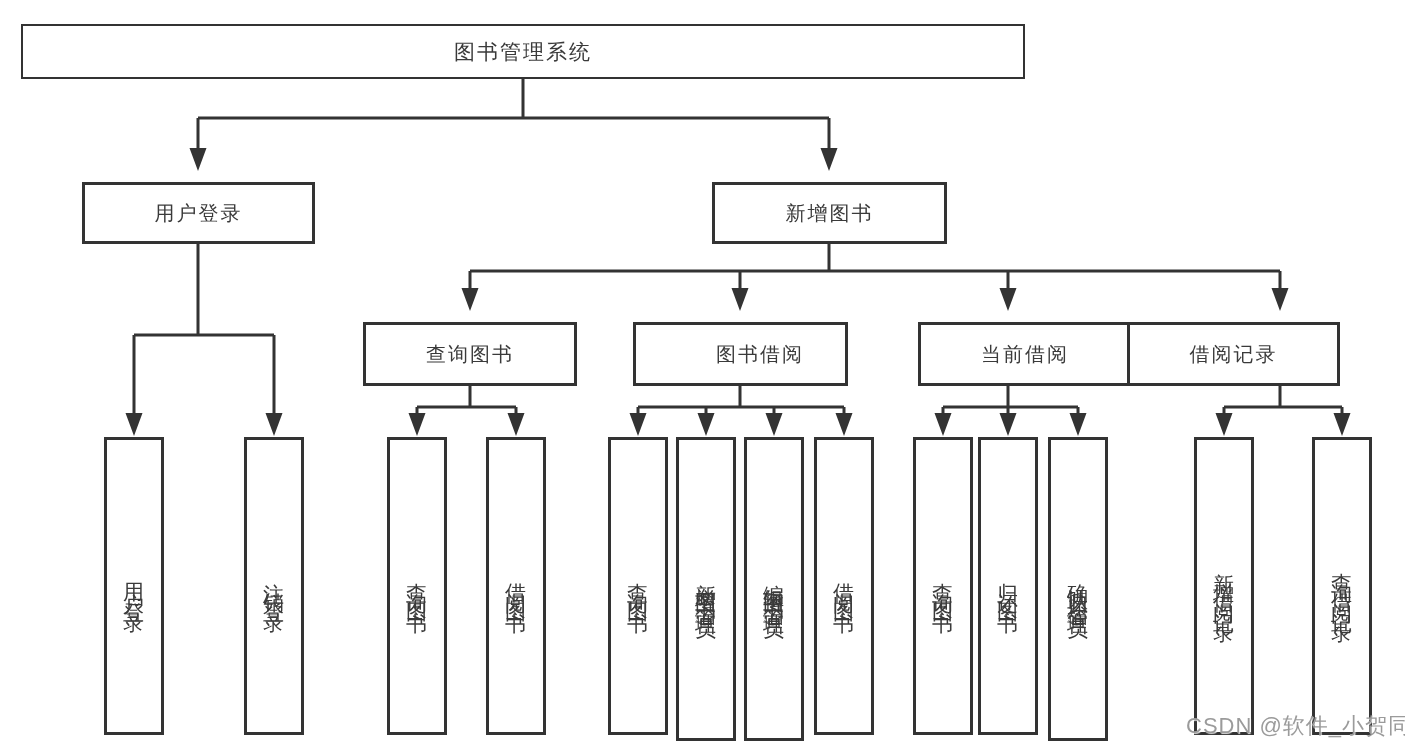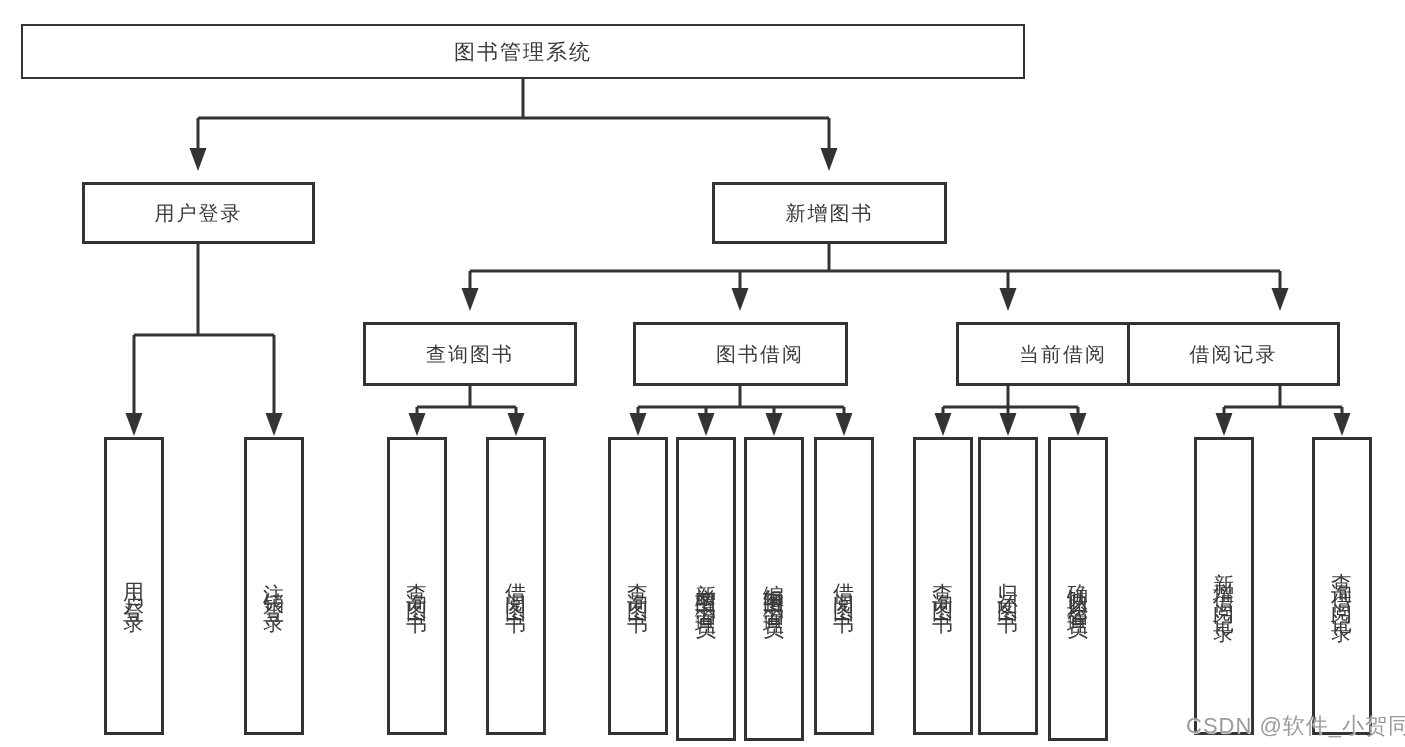--- a/index.html
+++ b/index.html
@@ -97,21 +97,21 @@
          M1215.5 413 H1232.5 L1224 436 Z M1333.5 413 H1350.5 L1342 436 Z"></path>
   </svg>
 
   <div class="box hbox root" style="left:21px; top:13px; width:1004px; height:55px;">图书管理系统</div>
 
   <div class="box hbox" style="left:82px; top:171px; width:233px; height:62px;">用户登录</div>
   <div class="box hbox" style="left:712px; top:171px; width:235px; height:62px;">新增图书</div>
 
   <div class="box hbox" style="left:363px; top:311px; width:214px; height:64px;">查询图书</div>
   <div class="box hbox" style="left:633px; top:311px; width:215px; height:64px;padding-left:39px;">图书借阅</div>
-  <div class="box hbox" style="left:956px; top:311px; width:214px; height:64px;">当前借阅</div>
+  <div class="box hbox" style="left:918px; top:311px; width:214px; height:64px;">当前借阅</div>
   <div class="box hbox" style="left:1127px; top:311px; width:213px; height:64px;">借阅记录</div>
 
   <div class="box vbox" style="left:104px; top:437px; width:60px; height:298px;">用户登录</div>
   <div class="box vbox" style="left:244px; top:437px; width:60px; height:298px;">注销登录</div>
 
   <div class="box vbox" style="left:387px; top:437px; width:60px; height:298px;">查询图书</div>
   <div class="box vbox" style="left:486px; top:437px; width:60px; height:298px;">借阅图书</div>
 
   <div class="box vbox" style="left:608px; top:437px; width:60px; height:298px;">查询图书</div>
   <div class="box vbox tight" style="left:676px; top:437px; width:60px; height:304px;">新增图书（管理员）</div>

